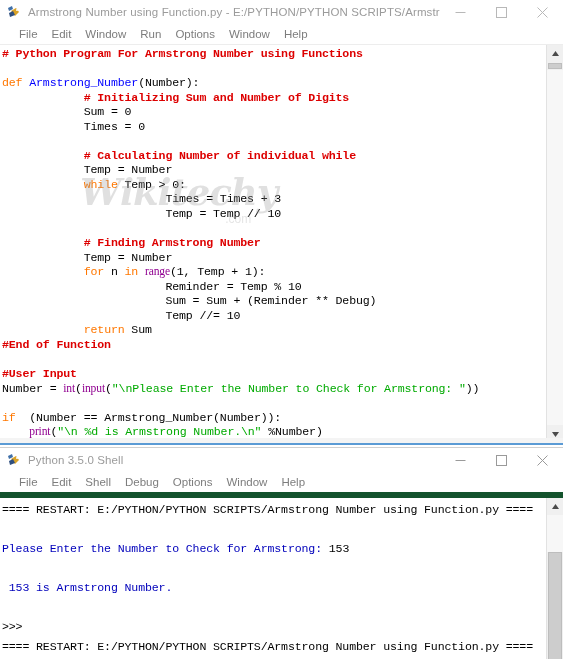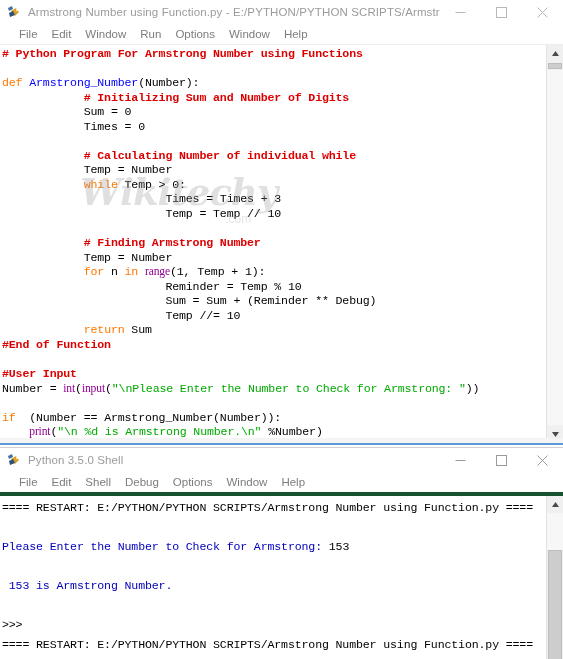--- a/index.html
+++ b/index.html
@@ -197,21 +197,21 @@
     width: 563px;
     height: 212px;
     border-top: 1px solid #d0d0d0;
   }
   #shell-text {
     position: absolute;
     top: 44px;
     left: 0;
     width: 563px;
     height: 168px;
-    border-top: 4px solid #14532d;
+    border-top: 6px solid #14532d;
   }
 
   
   .watermark {
     position: absolute;
     pointer-events: none;
     user-select: none;
     z-index: 5;
     opacity: 0.30;
   }

